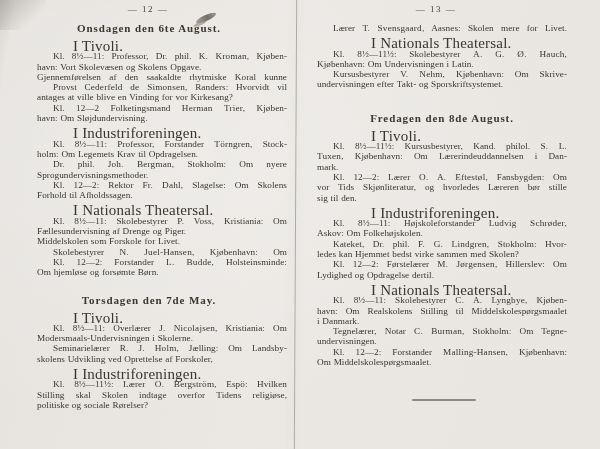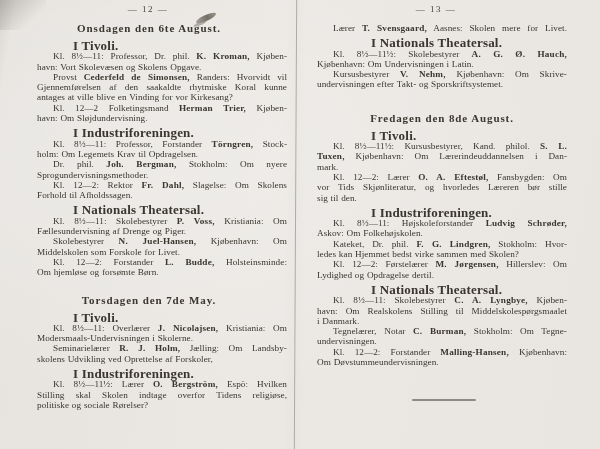--- a/index.html
+++ b/index.html
@@ -47,70 +47,70 @@
   .heading {
     font-size:11px; font-weight:bold; letter-spacing:0.9px;
     line-height:16px; text-align:center; margin:14px 0 3px 0;
   }
   .p12 .heading { transform:translateX(-13px); }
   .p12 div.heading:first-of-type { margin-top:6px; }
   .p13 .heading { margin-top:20px; }
   .p13 div.line:first-of-type { margin-top:9px; }
 
   .subheading {
-    font-weight:bold; font-size:13px; line-height:10.3px; margin-top:5px;
+    font-weight:normal; font-size:15px; line-height:10.3px; margin-top:5px;
     letter-spacing:0.2px;
   }
   .p12 .subheading { margin-left:36px; }
   .p13 .subheading { margin-left:54px; }
 
   .line {
     font-size:9.2px; line-height:10.3px; height:10.3px; overflow:hidden;
     letter-spacing:0.05px; word-spacing:0.4px;
   }
   .line.fill { text-align:justify; text-align-last:justify; }
   .line.indent { text-indent:16px; }
-  .line .b { font-weight:bold; letter-spacing:0.2px;margin-top:39px; }
+  .line .b { font-weight:normal; letter-spacing:0.2px;margin-top:39px; }
 
   .end-divider {
     position:absolute; left:95px; top:399px; width:64px; height:2px;
     background:var(--divider,#8d8a84); border-radius:1px;
   }
 </style>
 </head>
 <body>
 
 <div class="scan">
   <span class="gutter"></span>
 
   <div class="page p12">
     <span class="pagenum">— 12 —</span>
     <span class="smudge"></span>
 
   <div class="heading">Onsdagen den 6te August.</div>
       <div class="subheading">I Tivoli.</div>
       <div class="line indent fill"><span>Kl. 8½—11: Professor, Dr. phil. </span><span class="b">K. Kroman,</span><span> Kjøben-</span></div>
       <div class="line"><span>havn: Vort Skolevæsen og Skolens Opgave.</span></div>
+      <div class="line fill"><span>Gjennemførelsen af den saakaldte rhytmiske Koral kunne</span></div>
       <div class="line indent fill"><span>Provst </span><span class="b">Cederfeld de Simonsen,</span><span> Randers: Hvorvidt vil</span></div>
-      <div class="line fill"><span>Gjennemførelsen af den saakaldte rhytmiske Koral kunne</span></div>
       <div class="line"><span>antages at ville blive en Vinding for vor Kirkesang?</span></div>
       <div class="line indent fill"><span>Kl. 12—2 Folketingsmand </span><span class="b">Herman Trier,</span><span> Kjøben-</span></div>
       <div class="line"><span>havn: Om Sløjdundervisning.</span></div>
       <div class="subheading">I Industriforeningen.</div>
       <div class="line indent fill"><span>Kl. 8½—11: Professor, Forstander </span><span class="b">Törngren,</span><span> Stock-</span></div>
       <div class="line"><span>holm: Om Legemets Krav til Opdragelsen.</span></div>
       <div class="line indent fill"><span>Dr. phil. </span><span class="b">Joh. Bergman,</span><span> Stokholm: Om nyere</span></div>
       <div class="line"><span>Sprogundervisningsmethoder.</span></div>
       <div class="line indent fill"><span>Kl. 12—2: Rektor </span><span class="b">Fr. Dahl,</span><span> Slagelse: Om Skolens</span></div>
       <div class="line"><span>Forhold til Afholdssagen.</span></div>
       <div class="subheading">I Nationals Theatersal.</div>
       <div class="line indent fill"><span>Kl. 8½—11: Skolebestyrer </span><span class="b">P. Voss,</span><span> Kristiania: Om</span></div>
       <div class="line"><span>Fællesundervisning af Drenge og Piger.</span></div>
+      <div class="line"><span>Middelskolen som Forskole for Livet.</span></div>
       <div class="line indent fill"><span>Skolebestyrer </span><span class="b">N. Juel-Hansen,</span><span> Kjøbenhavn: Om</span></div>
-      <div class="line"><span>Middelskolen som Forskole for Livet.</span></div>
       <div class="line indent fill"><span>Kl. 12—2: Forstander </span><span class="b">L. Budde,</span><span> Holsteinsminde:</span></div>
       <div class="line"><span>Om hjemløse og forsømte Børn.</span></div>
       <div class="heading">Torsdagen den 7de May.</div>
       <div class="subheading">I Tivoli.</div>
       <div class="line indent fill"><span>Kl. 8½—11: Overlærer </span><span class="b">J. Nicolajsen,</span><span> Kristiania: Om</span></div>
       <div class="line"><span>Modersmaals-Undervisningen i Skolerne.</span></div>
       <div class="line indent fill"><span>Seminarielærer </span><span class="b">R. J. Holm,</span><span> Jælling: Om Landsby-</span></div>
       <div class="line"><span>skolens Udvikling ved Oprettelse af Forskoler,</span></div>
       <div class="subheading">I Industriforeningen.</div>
       <div class="line indent fill"><span>Kl. 8½—11½: Lærer </span><span class="b">O. Bergström,</span><span> Espö: Hvilken</span></div>
@@ -143,15 +143,15 @@
       <div class="line"><span>ledes kan Hjemmet bedst virke sammen med Skolen?</span></div>
       <div class="line indent fill"><span>Kl. 12—2: Førstelærer </span><span class="b">M. Jørgensen,</span><span> Hillerslev: Om</span></div>
       <div class="line"><span>Lydighed og Opdragelse dertil.</span></div>
       <div class="subheading">I Nationals Theatersal.</div>
       <div class="line indent fill"><span>Kl. 8½—11: Skolebestyrer </span><span class="b">C. A. Lyngbye,</span><span> Kjøben-</span></div>
       <div class="line fill"><span>havn: Om Realskolens Stilling til Middelskolespørgsmaalet</span></div>
       <div class="line"><span>i Danmark.</span></div>
       <div class="line indent fill"><span>Tegnelærer, Notar </span><span class="b">C. Burman,</span><span> Stokholm: Om Tegne-</span></div>
       <div class="line"><span>undervisningen.</span></div>
       <div class="line indent fill"><span>Kl. 12—2: Forstander </span><span class="b">Malling-Hansen,</span><span> Kjøbenhavn:</span></div>
-      <div class="line"><span>Om Døvstummeundervisningen.</span></div>
+      <div class="line"><span>Om Middelskolespørgsmaalet.</span></div>
     </div>
 </div>
 
 </body></html>

